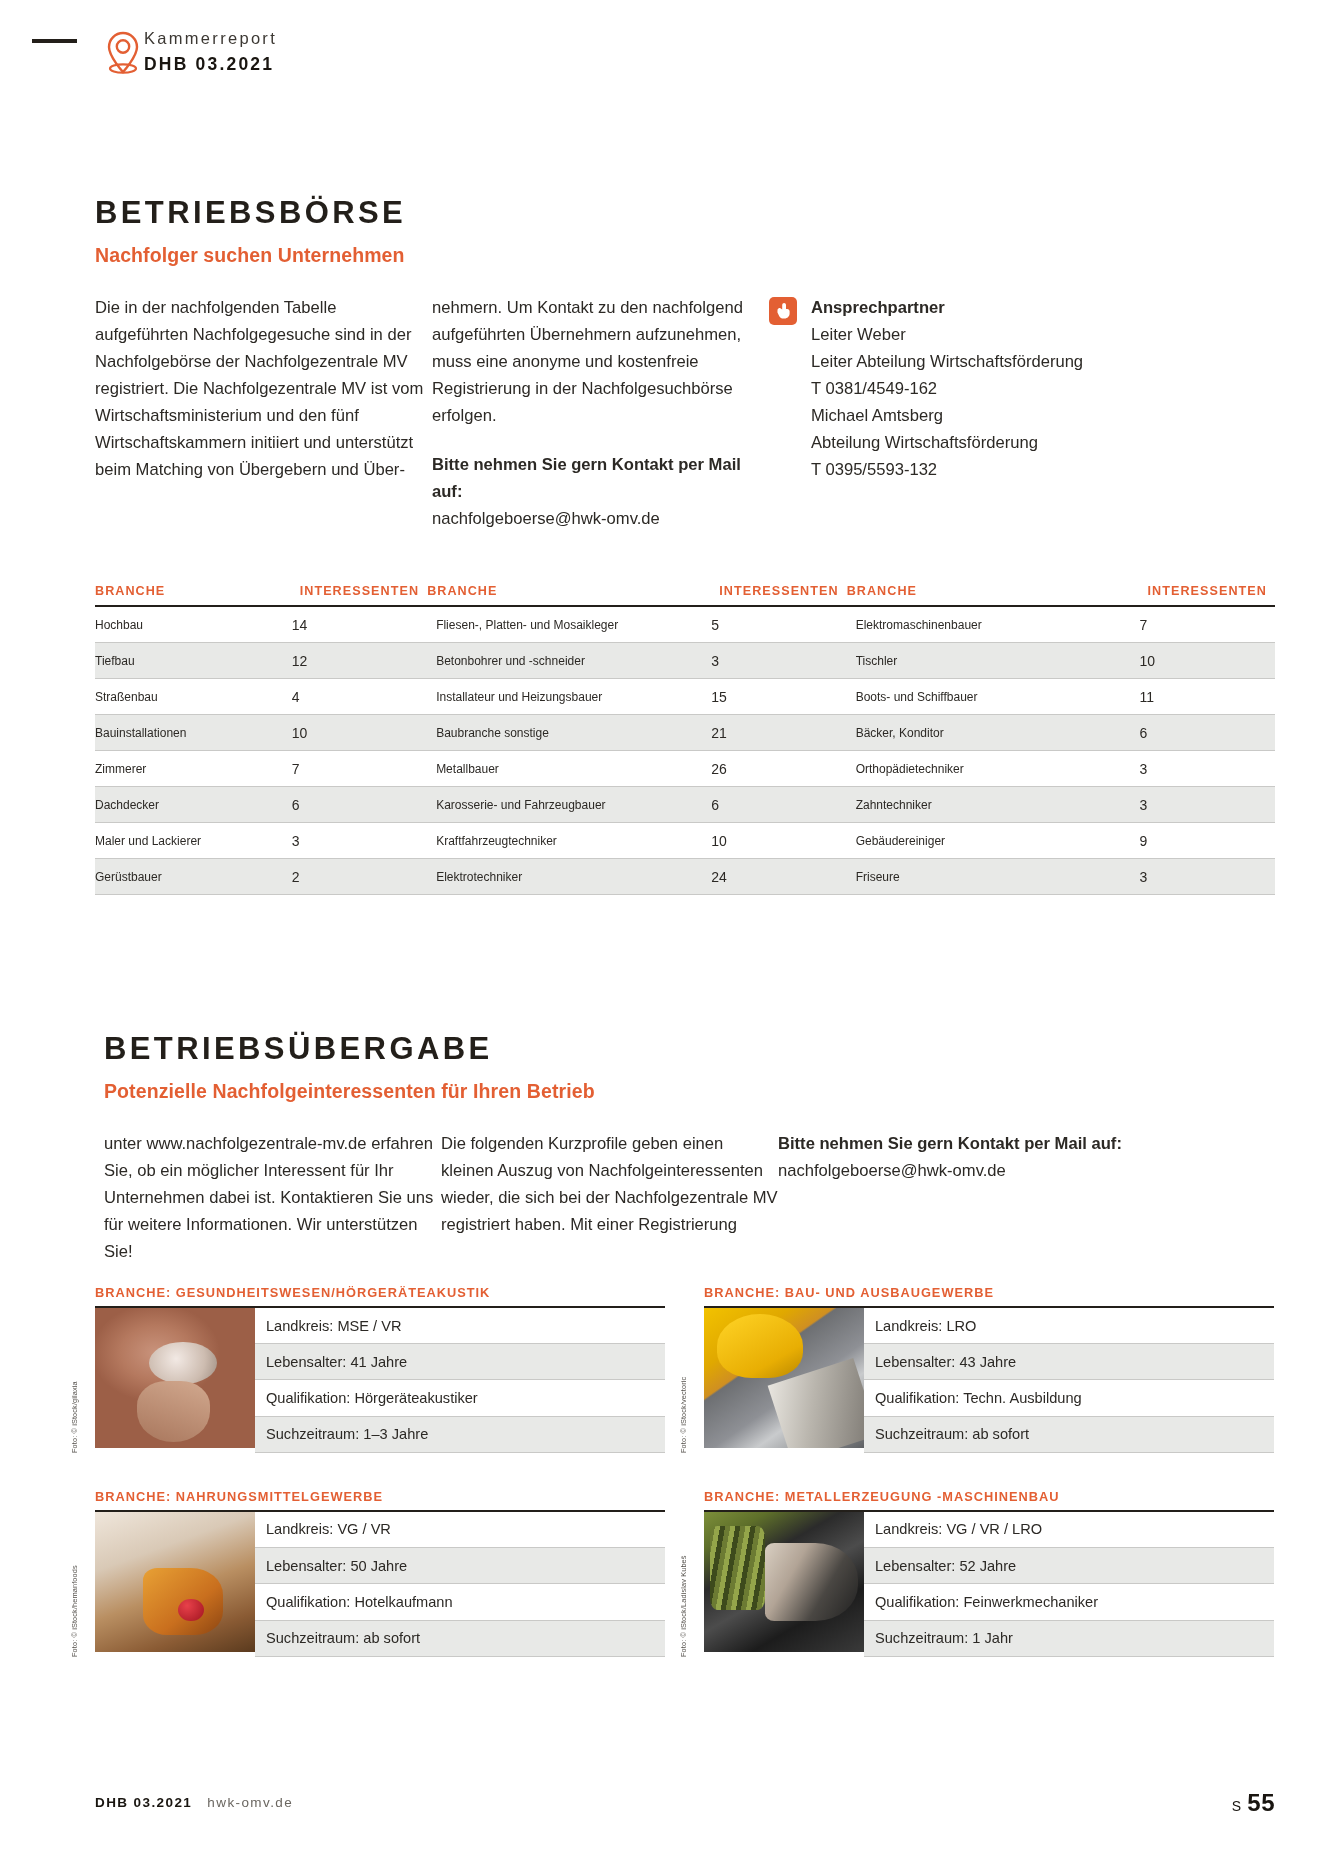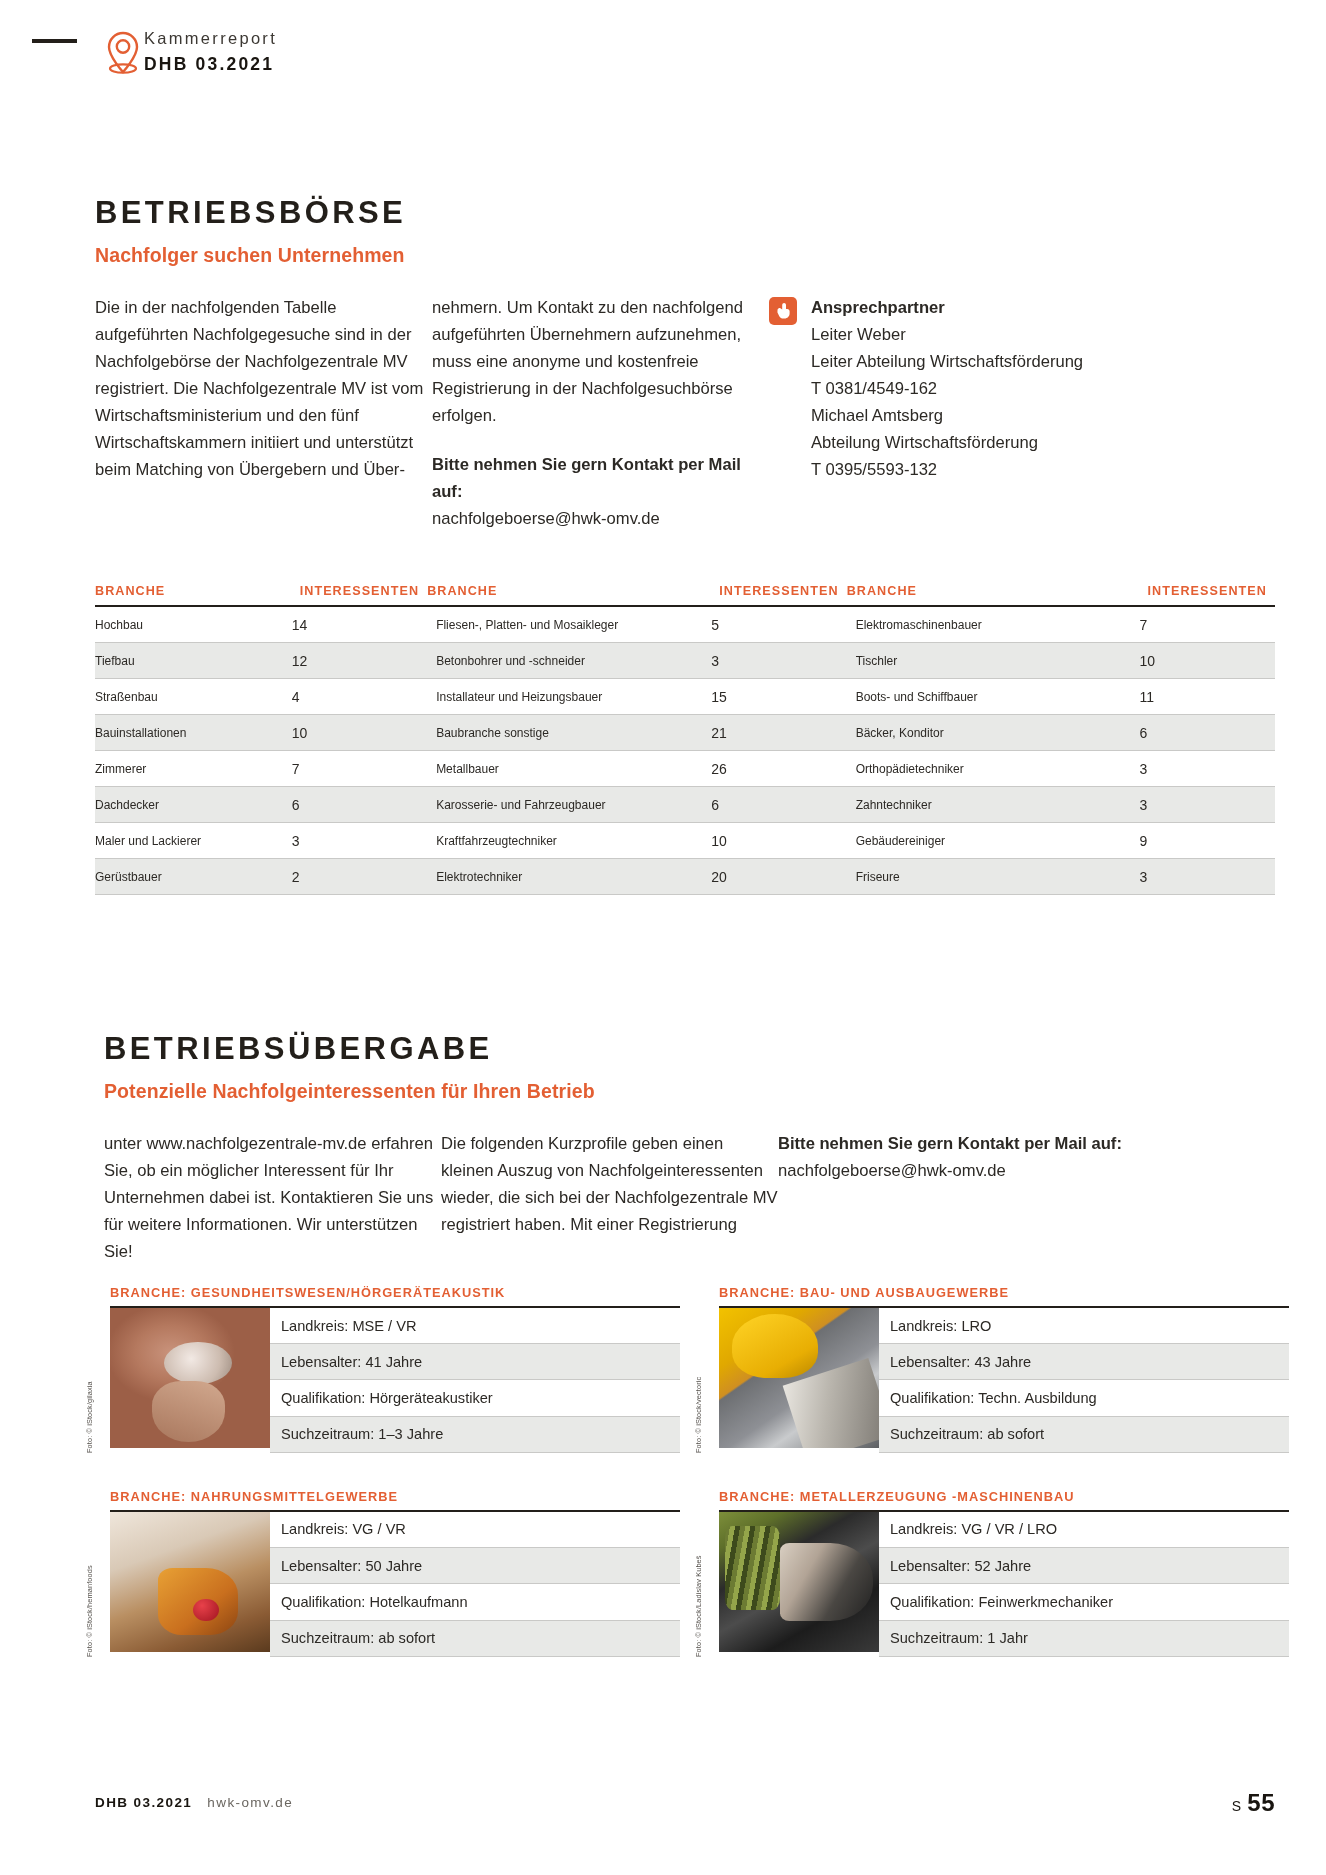--- a/index.html
+++ b/index.html
@@ -136,21 +136,21 @@
     border-bottom: 1px solid #c9c9c7;
   }
   .btable td.num { font-size: 14px; }
   .btable tbody tr:nth-child(even) td { background: #e8e9e7; }
   .btable tbody tr:last-child td { border-bottom: 1px solid #c9c9c7; }
   .btable td.pad { padding-left: 9px; }
 
   
   .cards-grid {
     position: absolute;
-    left: 110px;
+    left: 95px;
     width: 1180px;
     display: flex;
     flex-wrap: wrap;
     gap: 36px 39px;
   }
   .card {
     width: 570px;
   }
   .card-head {
     font-size: 12.8px;
@@ -404,21 +404,21 @@
       <td class="num">3</td>
       <td class="pad">Kraftfahrzeugtechniker</td>
       <td class="num">10</td>
       <td class="pad">Gebäudereiniger</td>
       <td class="num">9</td>
     </tr>
     <tr>
       <td>Gerüstbauer</td>
       <td class="num">2</td>
       <td class="pad">Elektrotechniker</td>
-      <td class="num">20</td>
+      <td class="num">24</td>
       <td class="pad">Friseure</td>
       <td class="num">3</td>
     </tr>
   </tbody>
 </table>
 
 <div class="section" style="top:1032px;margin-left:9px;">
   <h1 class="sec-title">BETRIEBSÜBERGABE</h1>
   <h2 class="sec-sub">Potenzielle Nachfolgeinteressenten für Ihren Betrieb</h2>
 

